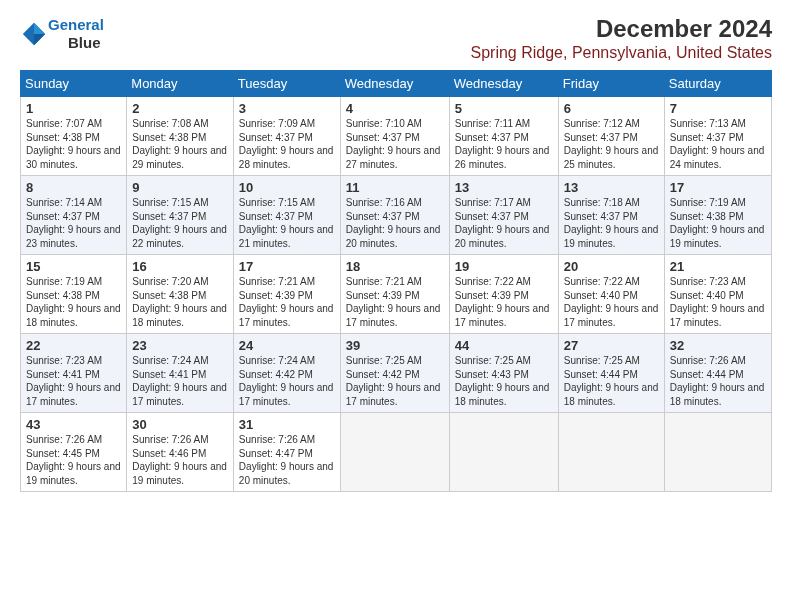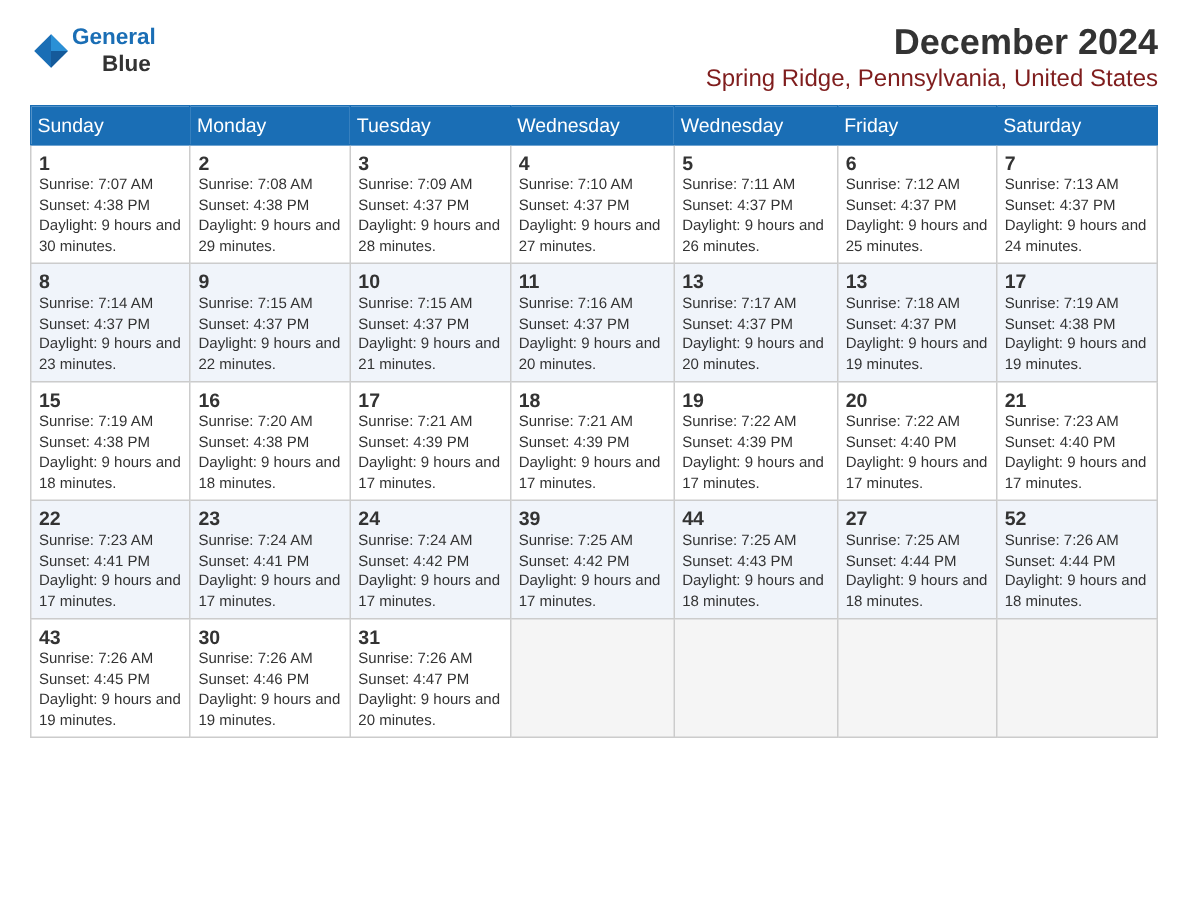--- a/index.html
+++ b/index.html
@@ -239,21 +239,21 @@
         </td>
           <td>
           <span class="day-number">44</span>
           <span class="day-info">Sunrise: 7:25 AM<br>Sunset: 4:43 PM<br>Daylight: 9 hours and 18 minutes.</span>
         </td>
           <td>
           <span class="day-number">27</span>
           <span class="day-info">Sunrise: 7:25 AM<br>Sunset: 4:44 PM<br>Daylight: 9 hours and 18 minutes.</span>
         </td>
           <td>
-          <span class="day-number">52</span>
+          <span class="day-number">32</span>
           <span class="day-info">Sunrise: 7:26 AM<br>Sunset: 4:44 PM<br>Daylight: 9 hours and 18 minutes.</span>
         </td>
         </tr>
         <tr>
           <td>
           <span class="day-number">43</span>
           <span class="day-info">Sunrise: 7:26 AM<br>Sunset: 4:45 PM<br>Daylight: 9 hours and 19 minutes.</span>
         </td>
           <td>
           <span class="day-number">30</span>

